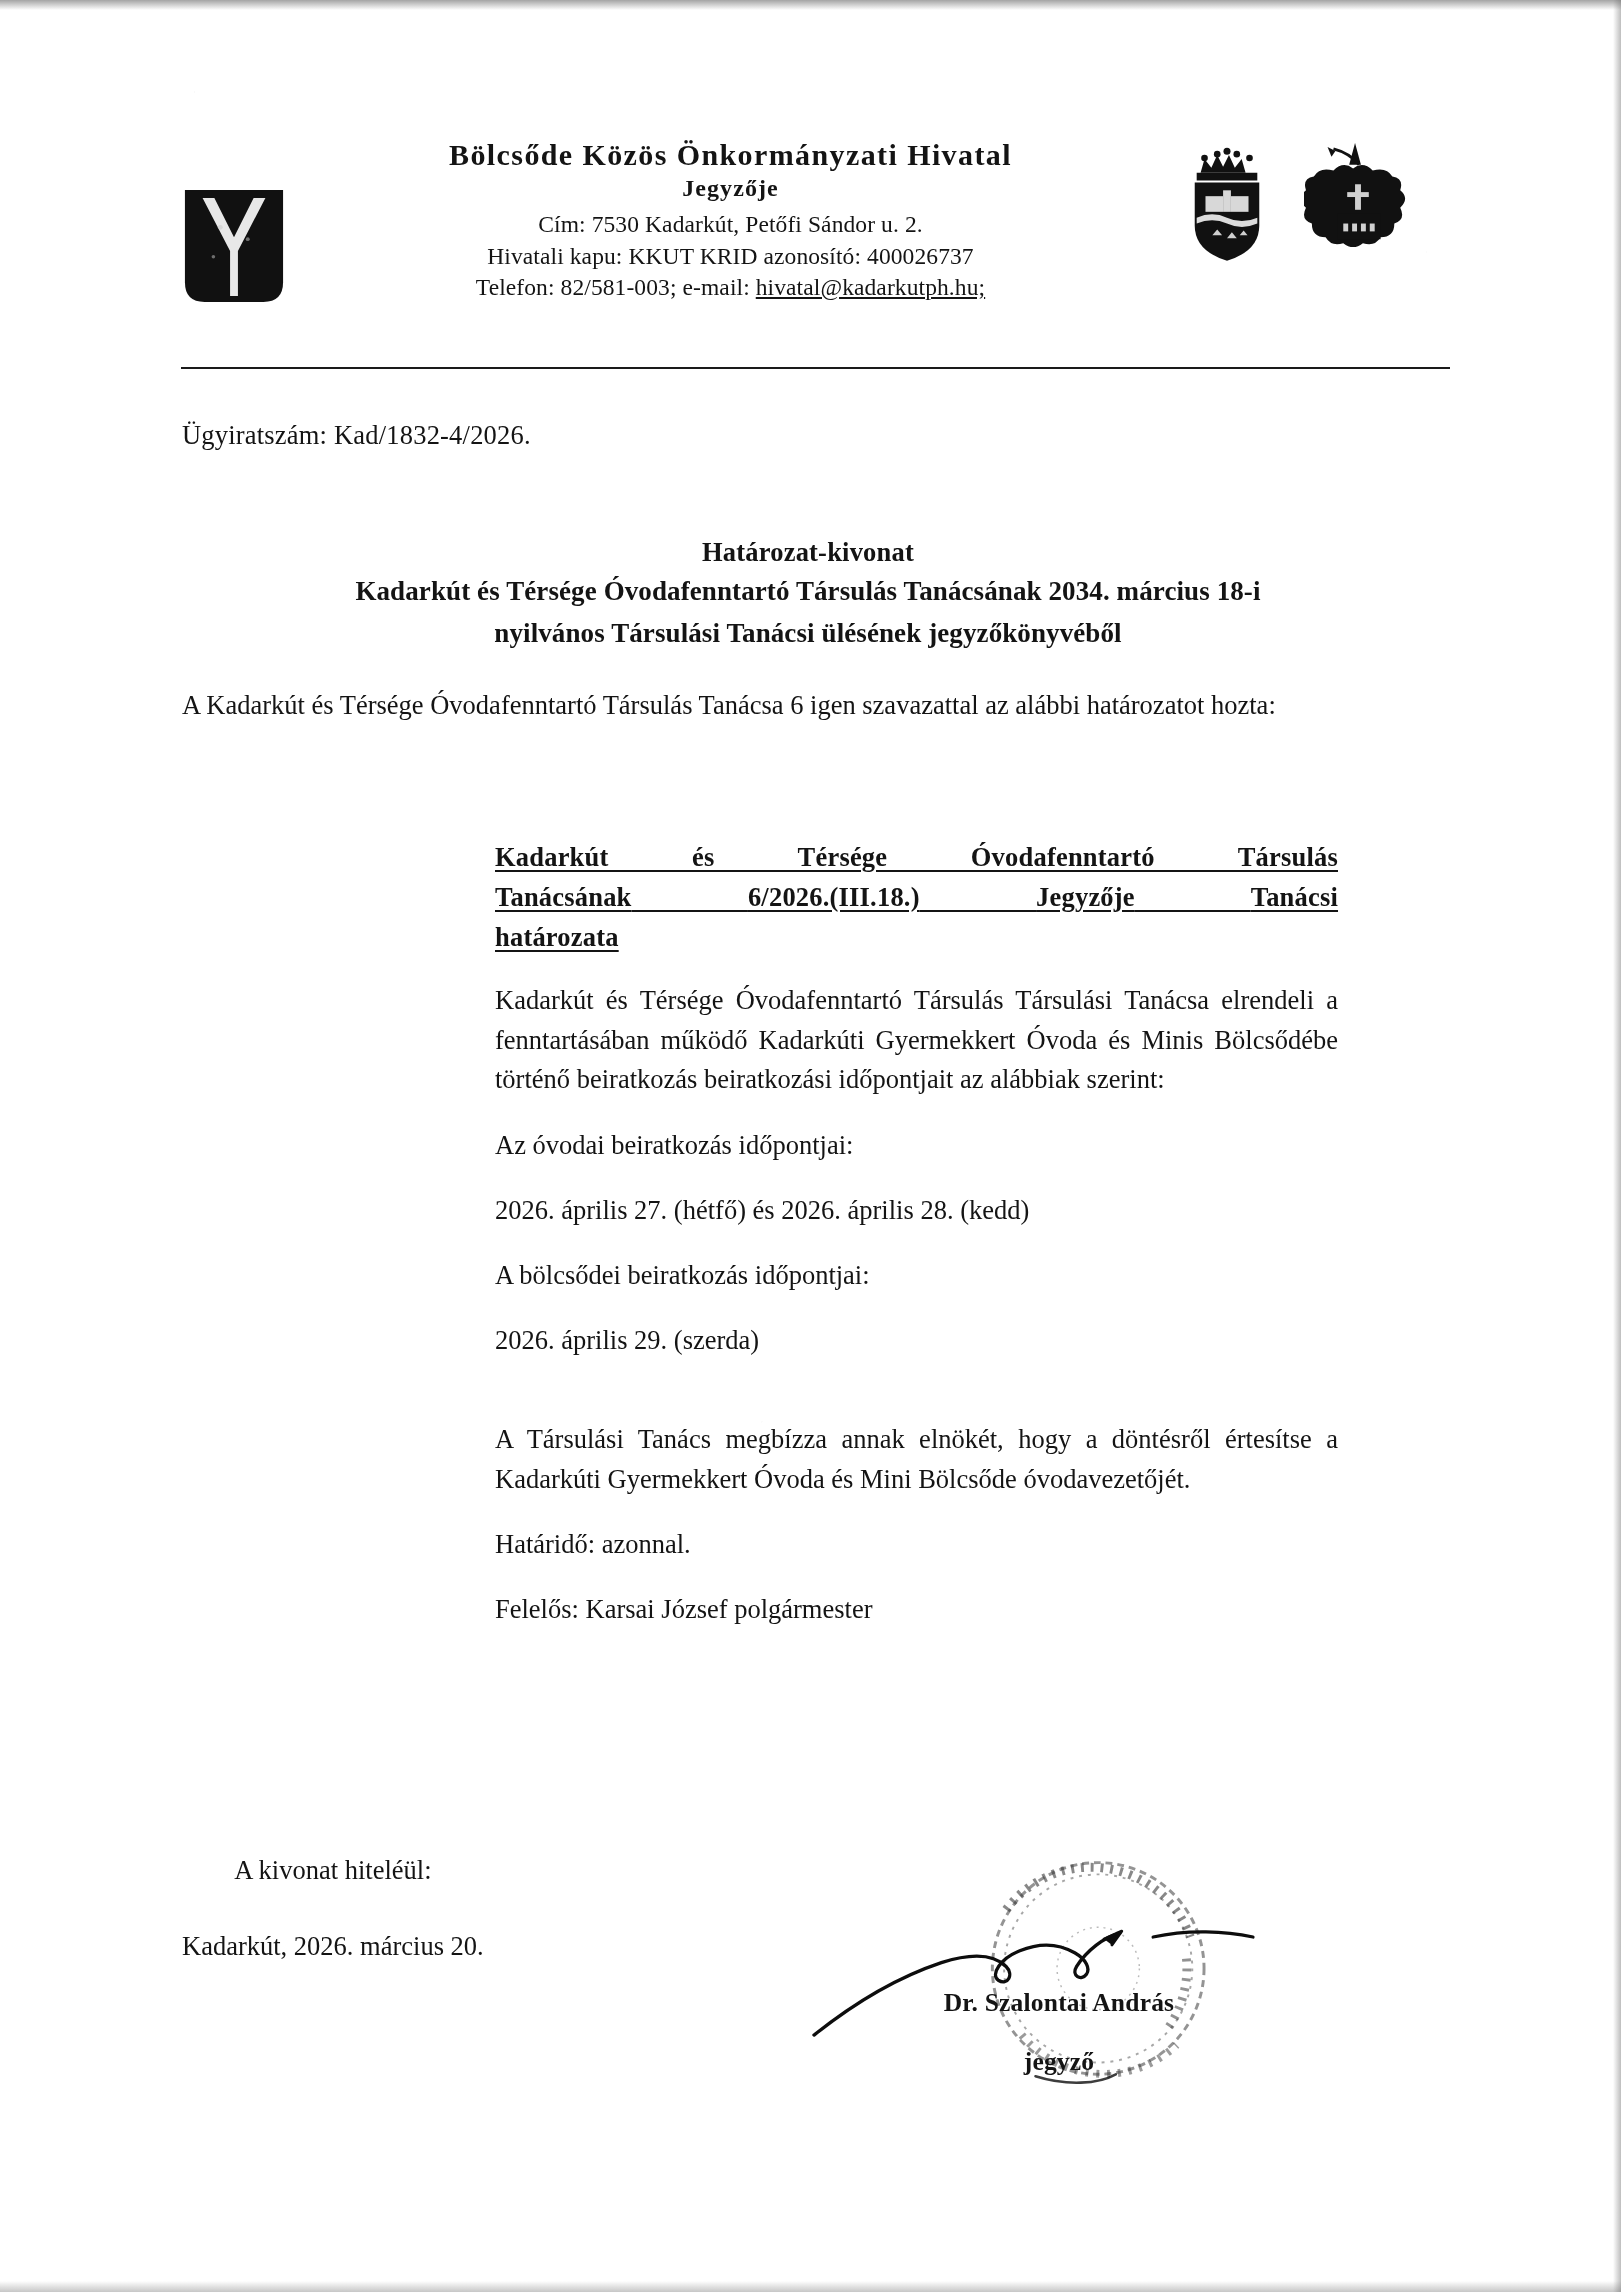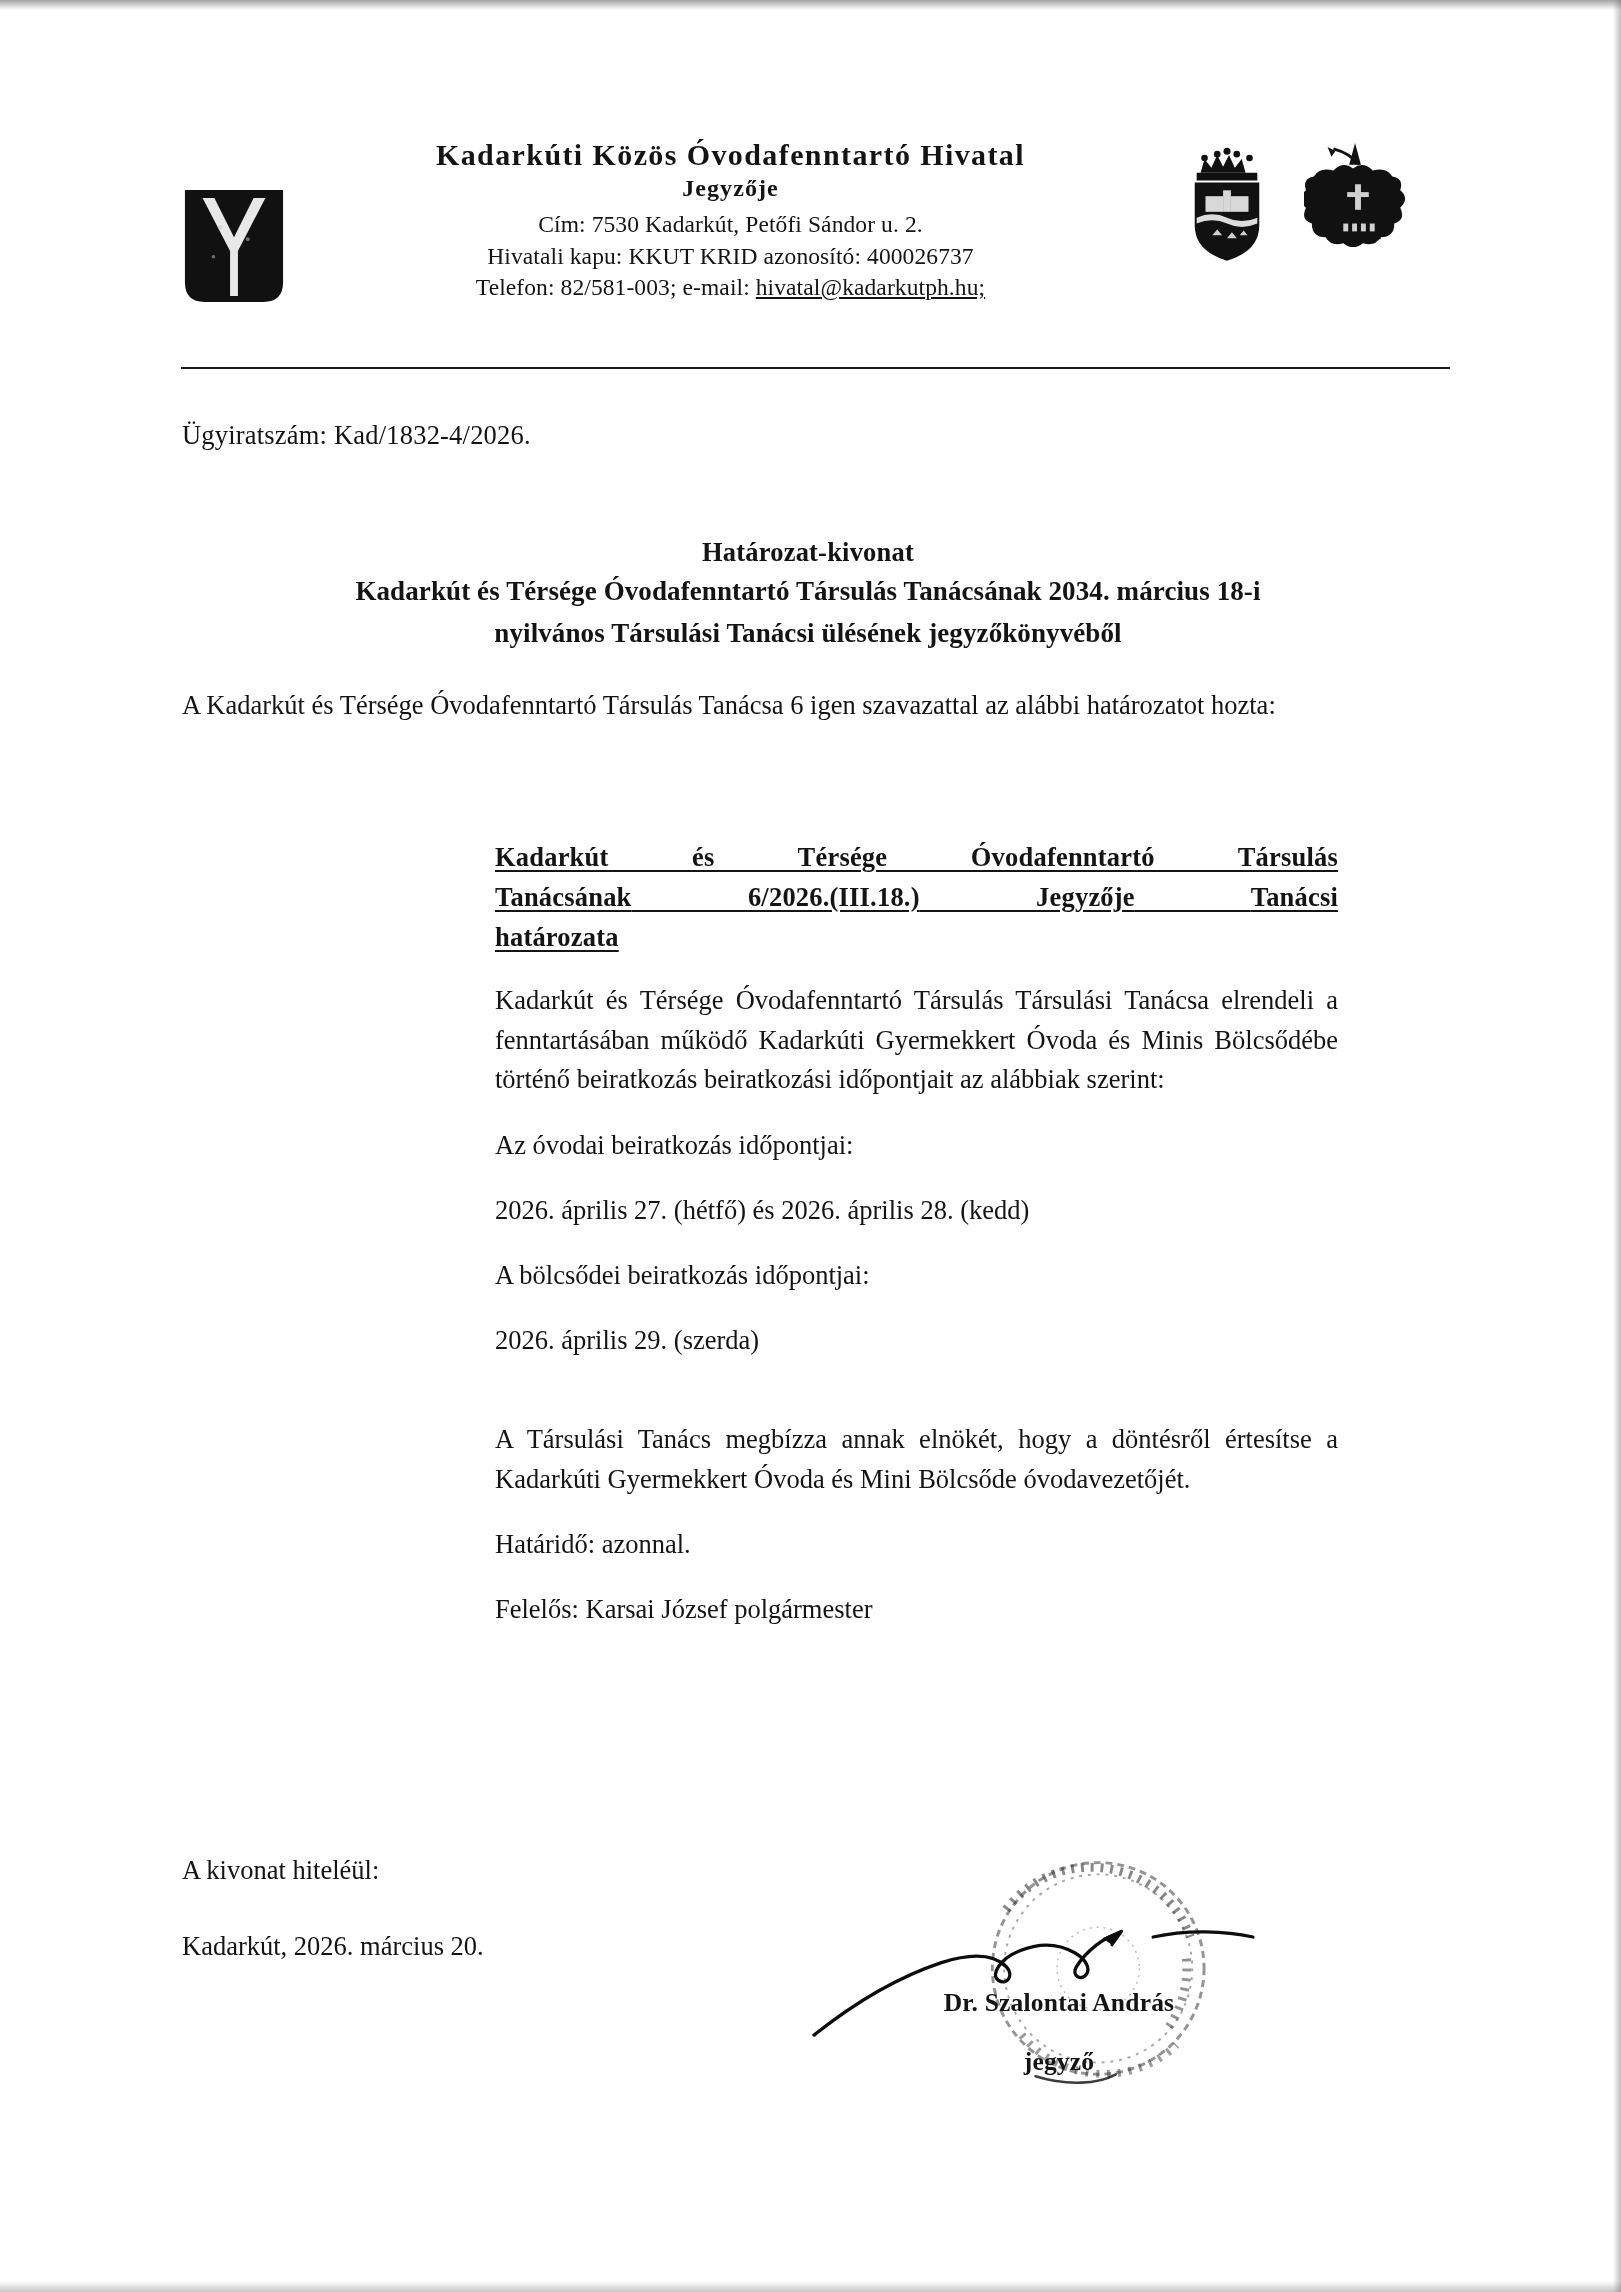--- a/index.html
+++ b/index.html
@@ -194,20 +194,21 @@
     margin-top: 59px;
   }
 
   
   .cert {
     position: absolute;
     left: 182px;
     top: 1857px;
     font-size: 26.5px;
     line-height: 1.0;
+    text-align: center;
   }
   .cert .l2 { margin-top: 49px; }
 
   .signature-area {
     position: absolute;
     left: 804px;
     top: 1843px;
     width: 510px;
     height: 245px;
     text-align: center;
@@ -246,21 +247,21 @@
       <svg width="106" height="116" viewBox="0 0 108 118">
         <path d="M4 2 H104 V96 Q104 116 84 116 H24 Q4 116 4 96 Z" fill="#111111"></path>
         <path d="M22 10 L50 64 L50 110 L58 110 L58 64 L86 10 L74 10 L54 50 L34 10 Z" fill="#e8e8e8"></path>
         <circle cx="40" cy="40" r="2.5" fill="#cccccc" opacity=".6"></circle>
         <circle cx="68" cy="52" r="2" fill="#cccccc" opacity=".5"></circle>
         <circle cx="33" cy="70" r="1.8" fill="#cccccc" opacity=".5"></circle>
       </svg>
     </div>
 
     <div class="head-text">
-      <div class="org-name">Kadarkúti Közös Óvodafenntartó Hivatal</div>
+      <div class="org-name">Bölcsőde Közös Önkormányzati Hivatal</div>
       <div class="org-role">Jegyzője</div>
       <div class="head-line l1">Cím: 7530 Kadarkút, Petőfi Sándor u. 2.</div>
       <div class="head-line">Hivatali kapu: KKUT    KRID azonosító: 400026737</div>
       <div class="head-line"><span>Telefon: 82/581-003; e-mail: </span><span class="mail-link">hivatal@kadarkutph.hu;</span></div>
     </div>
 
     <div class="crest-group">
       <div class="crest-a">
         <svg width="88" height="118" viewBox="0 0 90 120">
           <path d="M14 28 h62 v8 h-62 z" fill="#111"></path>

